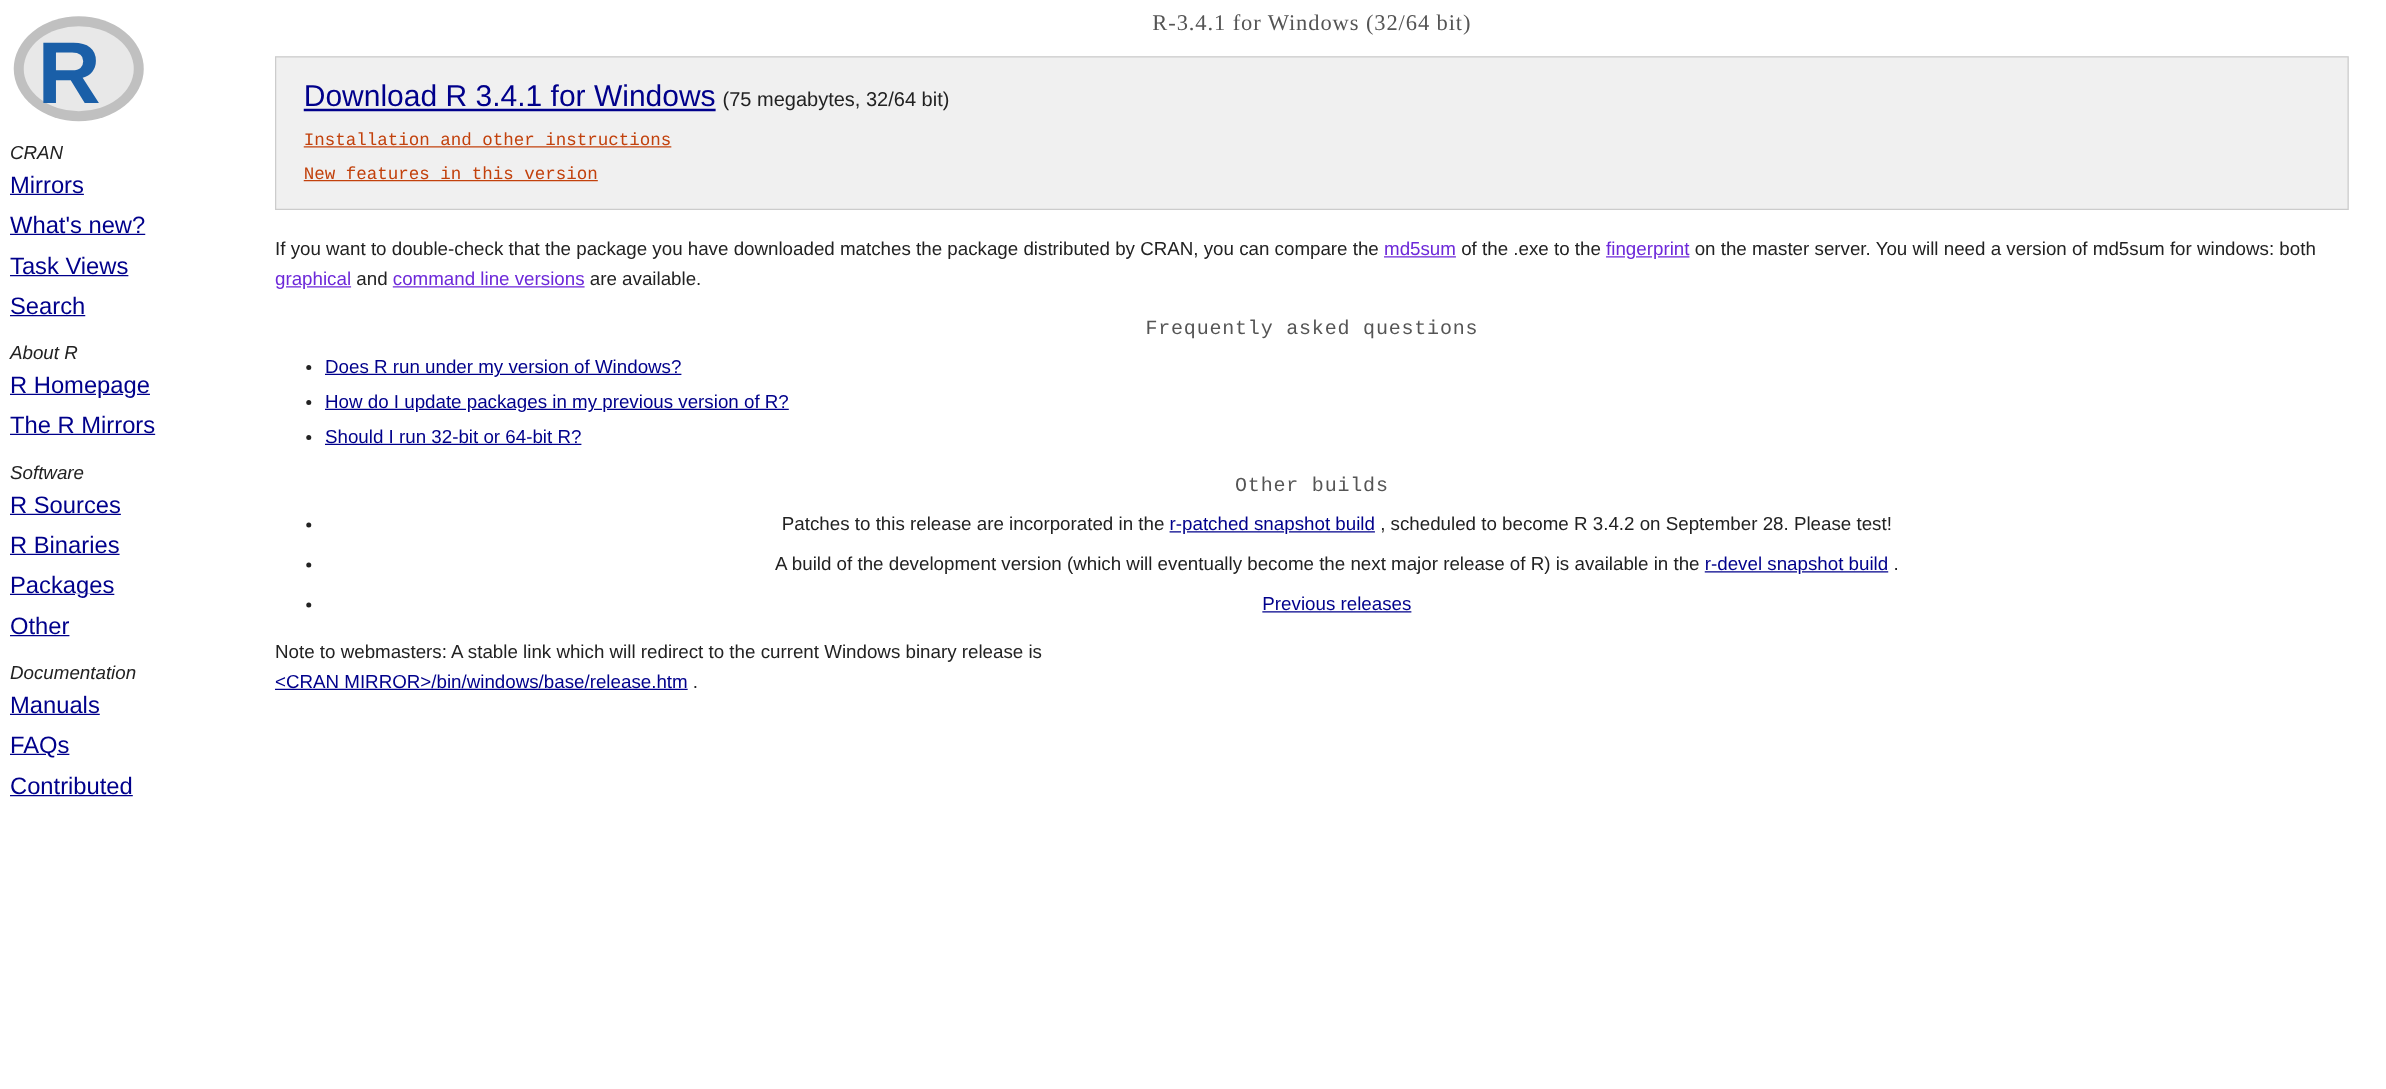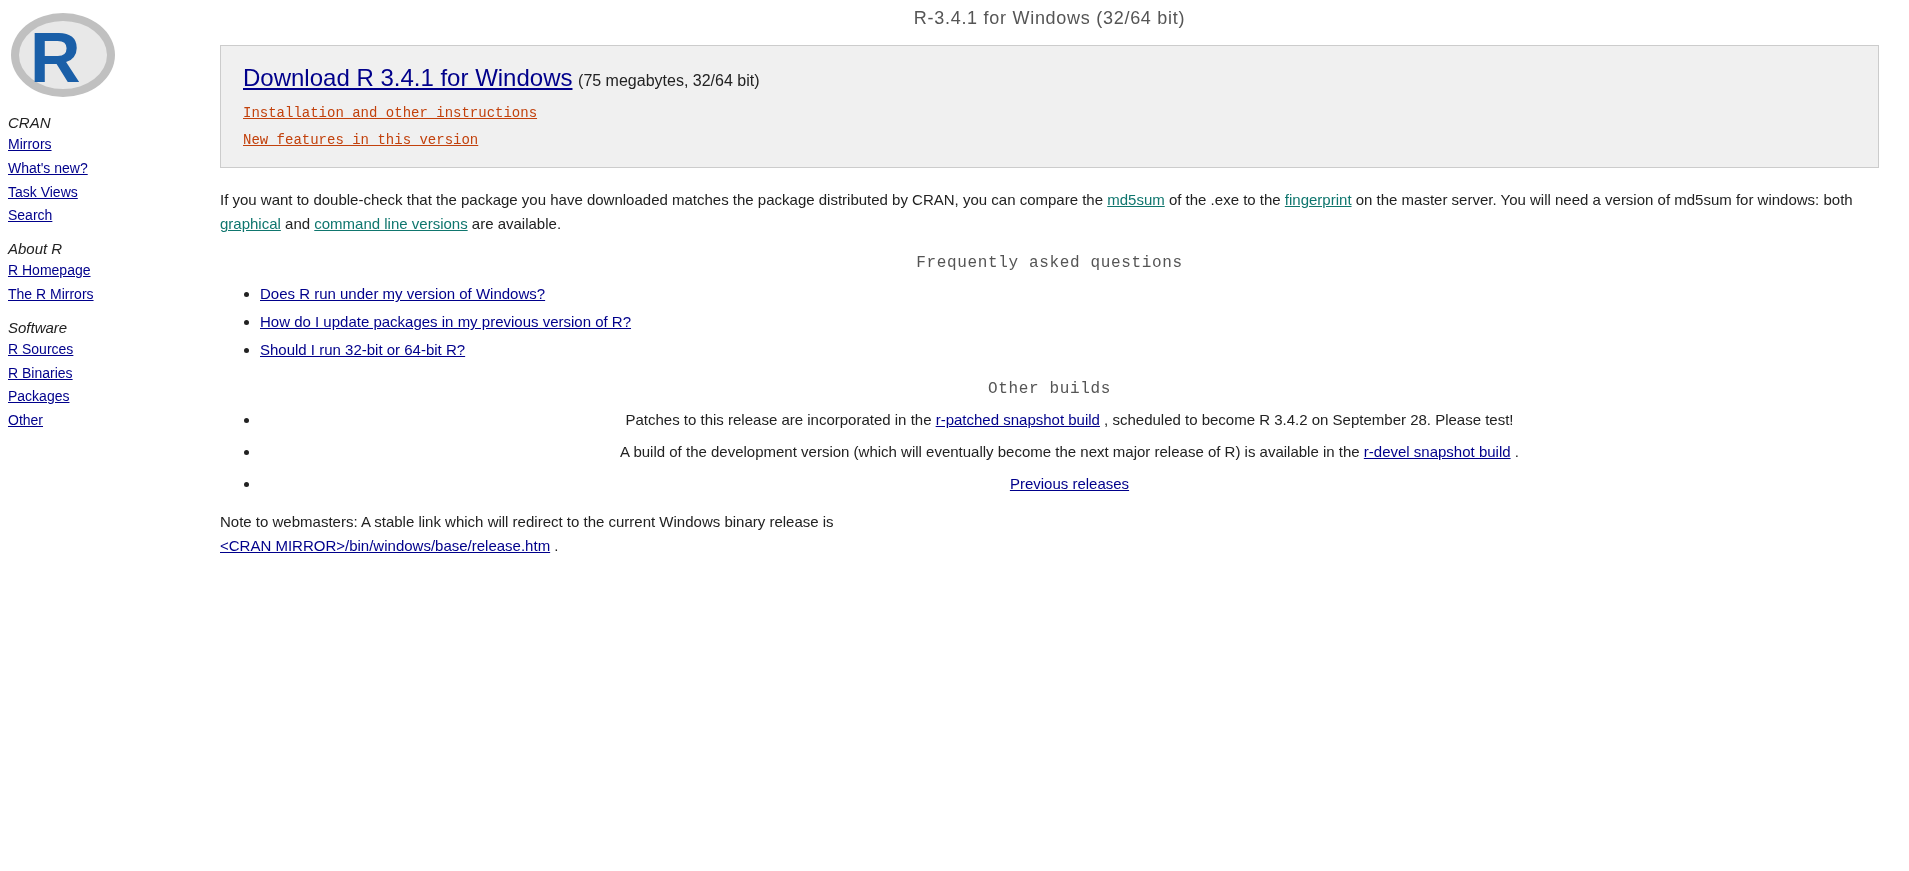--- a/index.html
+++ b/index.html
@@ -31,31 +31,31 @@
       font-weight: normal;
       margin-top: 12px;
       margin-bottom: 2px;
       font-size: 15px;
       color: #222;
     }
     .sidebar-link {
       display: block;
       color: #00008b;
       text-decoration: underline;
-      font-size: 14px;
+      font-size: 19px;
       line-height: 1.7;
     }
     
     #main {
       flex: 1;
       padding: 8px 30px 30px 20px;
     }
     .page-title {
       text-align: center;
-      font-family: Liberation Sans, sans-serif;
+      font-family: Liberation Serif, serif;
       font-size: 18px;
       color: #555;
       margin-bottom: 16px;
       letter-spacing: 0.04em;
     }
     .download-box {
       background: #f0f0f0;
       border: 1px solid #ccc;
       padding: 18px 22px 14px 22px;
       margin-bottom: 20px;
@@ -80,21 +80,21 @@
       text-decoration: underline;
       font-size: 14px;
       line-height: 1.9;
       font-family: Liberation Mono, monospace;
     }
     .body-text {
       font-size: 15px;
       line-height: 1.6;
       margin-bottom: 16px;
     }
-    .body-text a { color: #0f766e; }
+    .body-text a { color: #6d28d9; }
     .section-heading {
       font-family: Liberation Mono, monospace;
       font-size: 16px;
       color: #555;
       text-align: center;
       margin: 18px 0 10px 0;
       letter-spacing: 0.04em;
     }
     ul.faq-list {
       list-style: disc;
@@ -155,20 +155,26 @@
   </div>
 
   <div>
     <p class="sidebar-section-title">Software</p>
     <a class="sidebar-link" href="#">R Sources</a>
     <a class="sidebar-link" href="#">R Binaries</a>
     <a class="sidebar-link" href="#">Packages</a>
     <a class="sidebar-link" href="#">Other</a>
   </div>
 
+  <div>
+    <p class="sidebar-section-title">Documentation</p>
+    <a class="sidebar-link" href="#">Manuals</a>
+    <a class="sidebar-link" href="#">FAQs</a>
+    <a class="sidebar-link" href="#">Contributed</a>
+  </div>
 </div>
 
 <div id="main">
   <p class="page-title">R-3.4.1 for Windows (32/64 bit)</p>
 
   <div class="download-box">
     <div class="download-title">
       <a href="#">Download R 3.4.1 for Windows</a>
       <span class="size-info">(75 megabytes, 32/64 bit)</span>
     </div>

